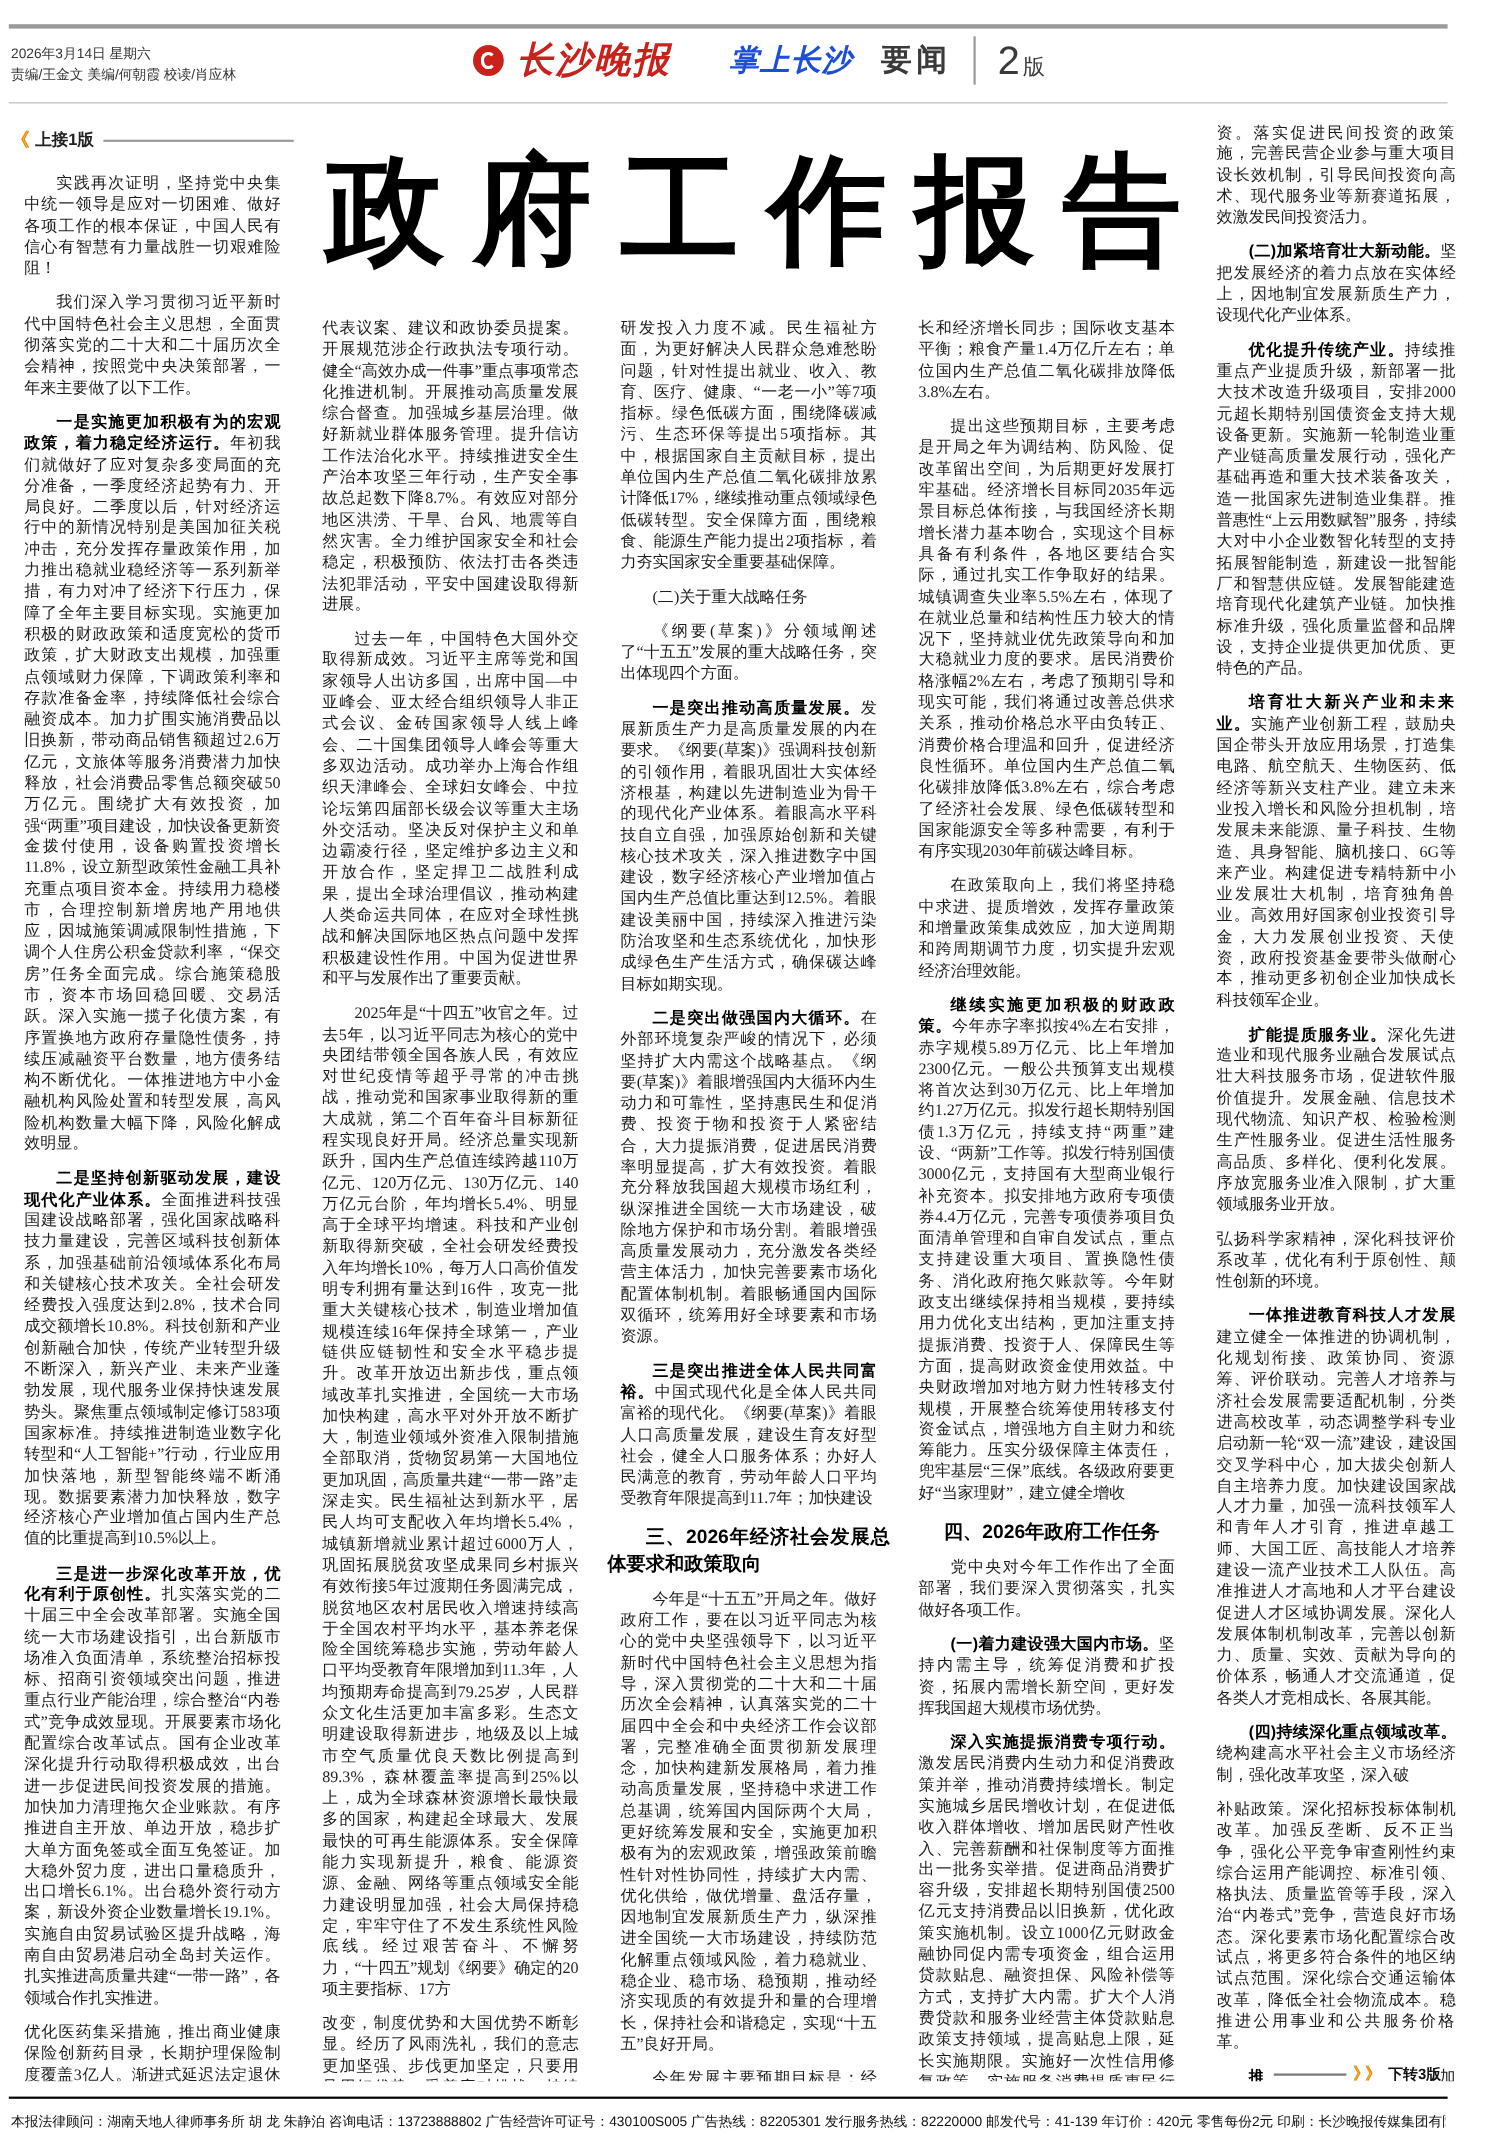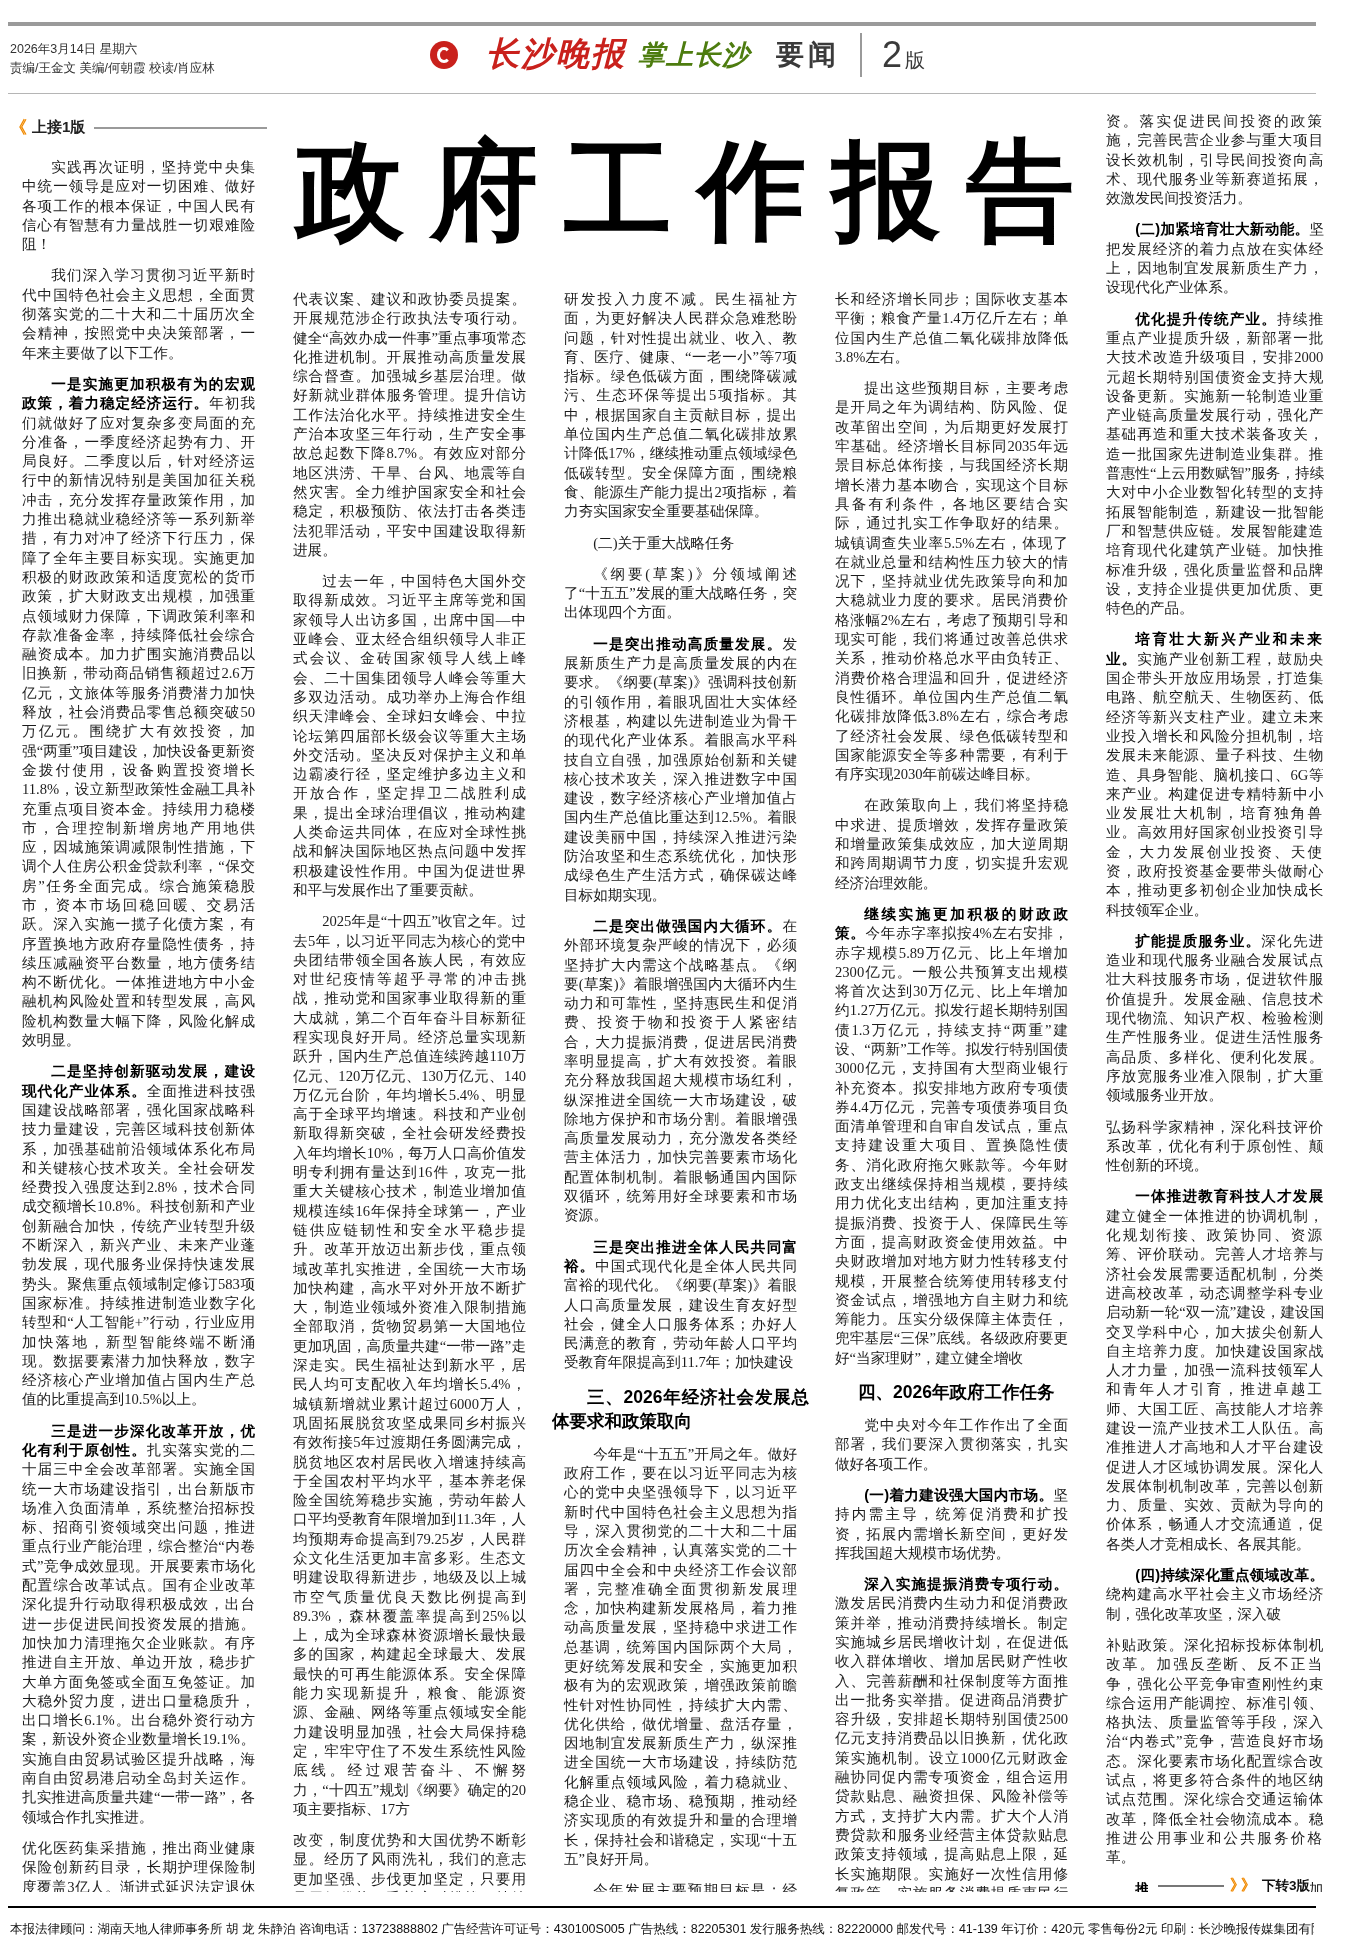--- a/index.html
+++ b/index.html
@@ -6,22 +6,22 @@
   .page{position:relative;width:1324px;height:1958px;background:#fff;overflow:hidden;
         font-family:"Liberation Serif",serif;color:#1c1c1c;}
   .top-rule{position:absolute;left:8px;right:8px;top:22px;height:4px;background:#9a9a9a;}
   .header-rule{position:absolute;left:8px;right:8px;top:93px;height:1px;background:#b5b5b5;}
   .header-left{position:absolute;left:10px;top:40px;font-family:"Liberation Sans",sans-serif;
         font-size:12.5px;line-height:19px;color:#333;}
   .masthead{position:absolute;left:430px;top:32px;display:flex;align-items:center;gap:12px;}
   .logo-disc{width:28px;height:28px;border-radius:50%;background:#c9211c;position:relative;flex:0 0 auto;}
   .logo-disc::after{content:"";position:absolute;left:7px;top:6px;width:14px;height:16px;
         border-radius:50%;border:3px solid #fff;border-right-color:transparent;box-sizing:border-box;}
-  .brand{color:#c9211c;font-weight:bold;font-size:33px;font-style:italic;letter-spacing:2px;margin-left:16px;}
-  .brand2{color:#4d7c0f;font-weight:bold;font-size:27px;font-style:italic;font-family:"Liberation Sans",sans-serif;letter-spacing:1px;}
+  .brand{color:#c9211c;font-weight:bold;font-size:33px;font-style:italic;letter-spacing:2px;}
+  .brand2{color:#1d4ed8;font-weight:bold;font-size:27px;font-style:italic;font-family:"Liberation Sans",sans-serif;letter-spacing:1px;margin-left:41px;}
   .section{color:#3a3a3a;font-weight:bold;font-size:28px;font-family:Liberation Sans, sans-serif;letter-spacing:4px;margin-left:14px;}
   .vdiv{width:2px;height:44px;background:#9a9a9a;margin:0 8px;}
   .page-no{color:#3a3a3a;font-size:20px;font-family:"Liberation Sans",sans-serif;}
   .page-no b{font-size:36px;font-weight:normal;margin-right:3px;}
   .headline{position:absolute;left:282px;top:106px;width:806px;height:172px;margin:0;
         display:flex;align-items:center;justify-content:center;color:#000;
         font-family:"Liberation Sans",sans-serif;font-weight:bold;font-size:108px;
         letter-spacing:26px;padding-left:26px;box-sizing:border-box;white-space:nowrap;}
   .cont-from{position:absolute;left:10px;top:116px;width:257px;display:flex;align-items:center;gap:5px;
         font-family:"Liberation Sans",sans-serif;font-size:15px;font-weight:bold;color:#222;}

